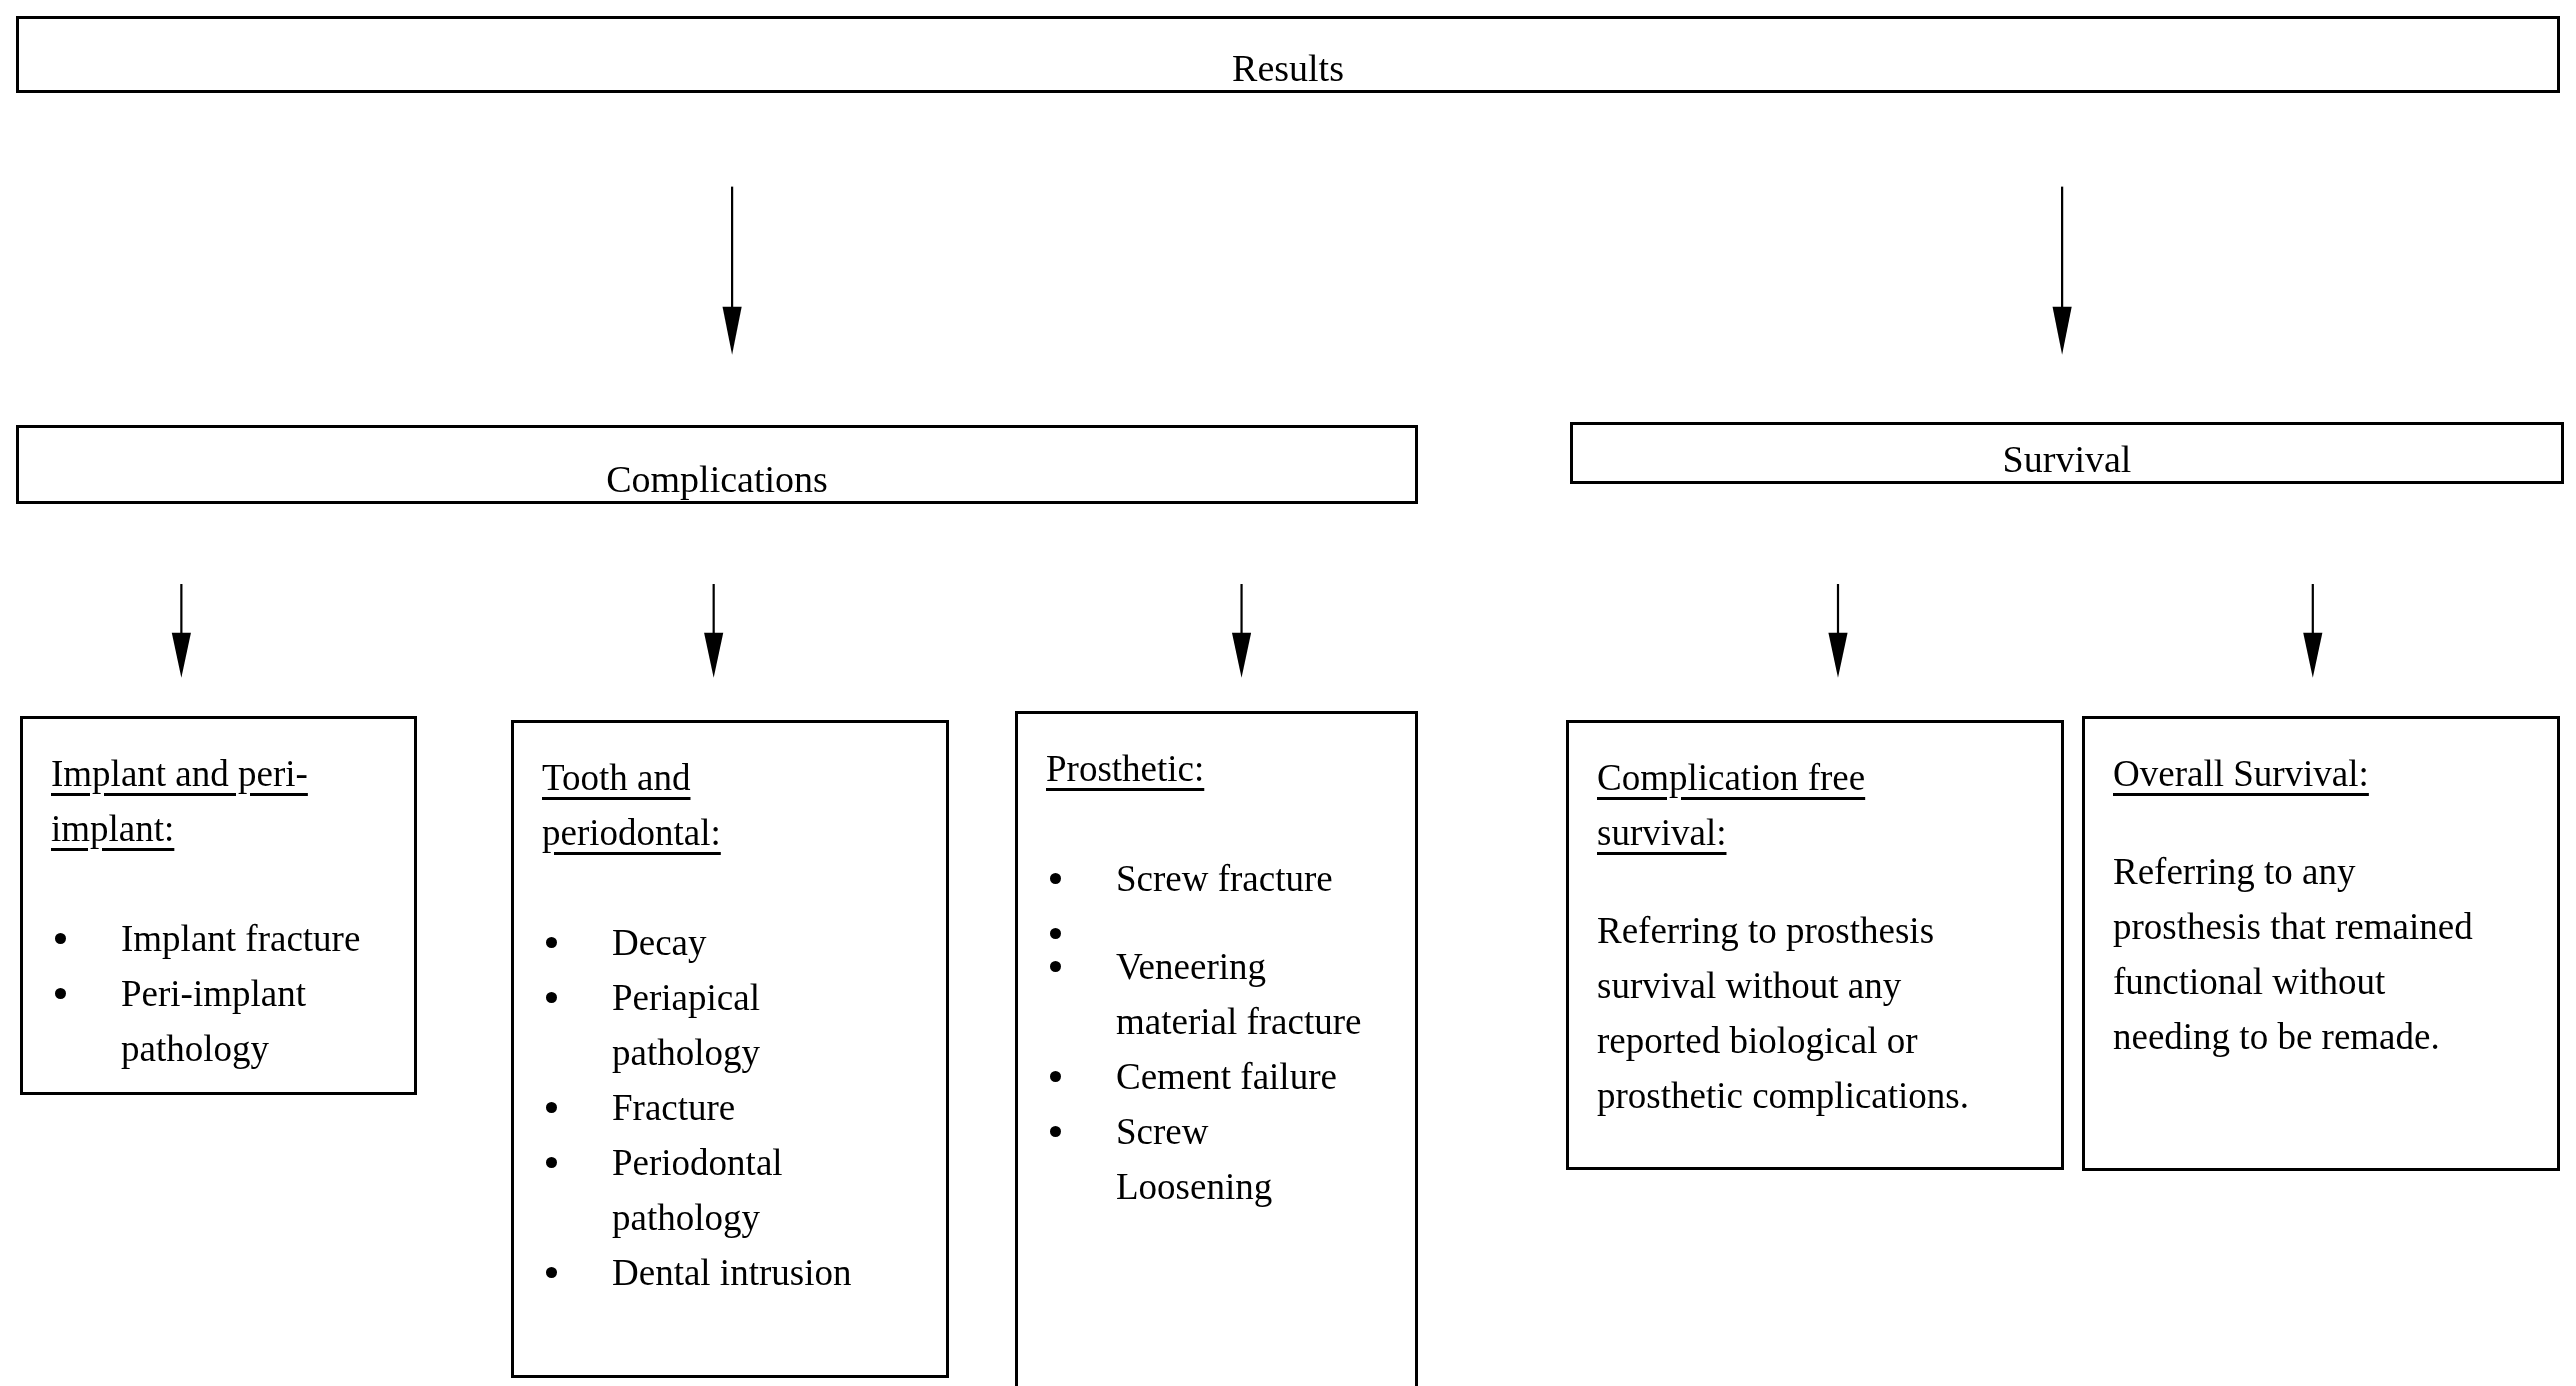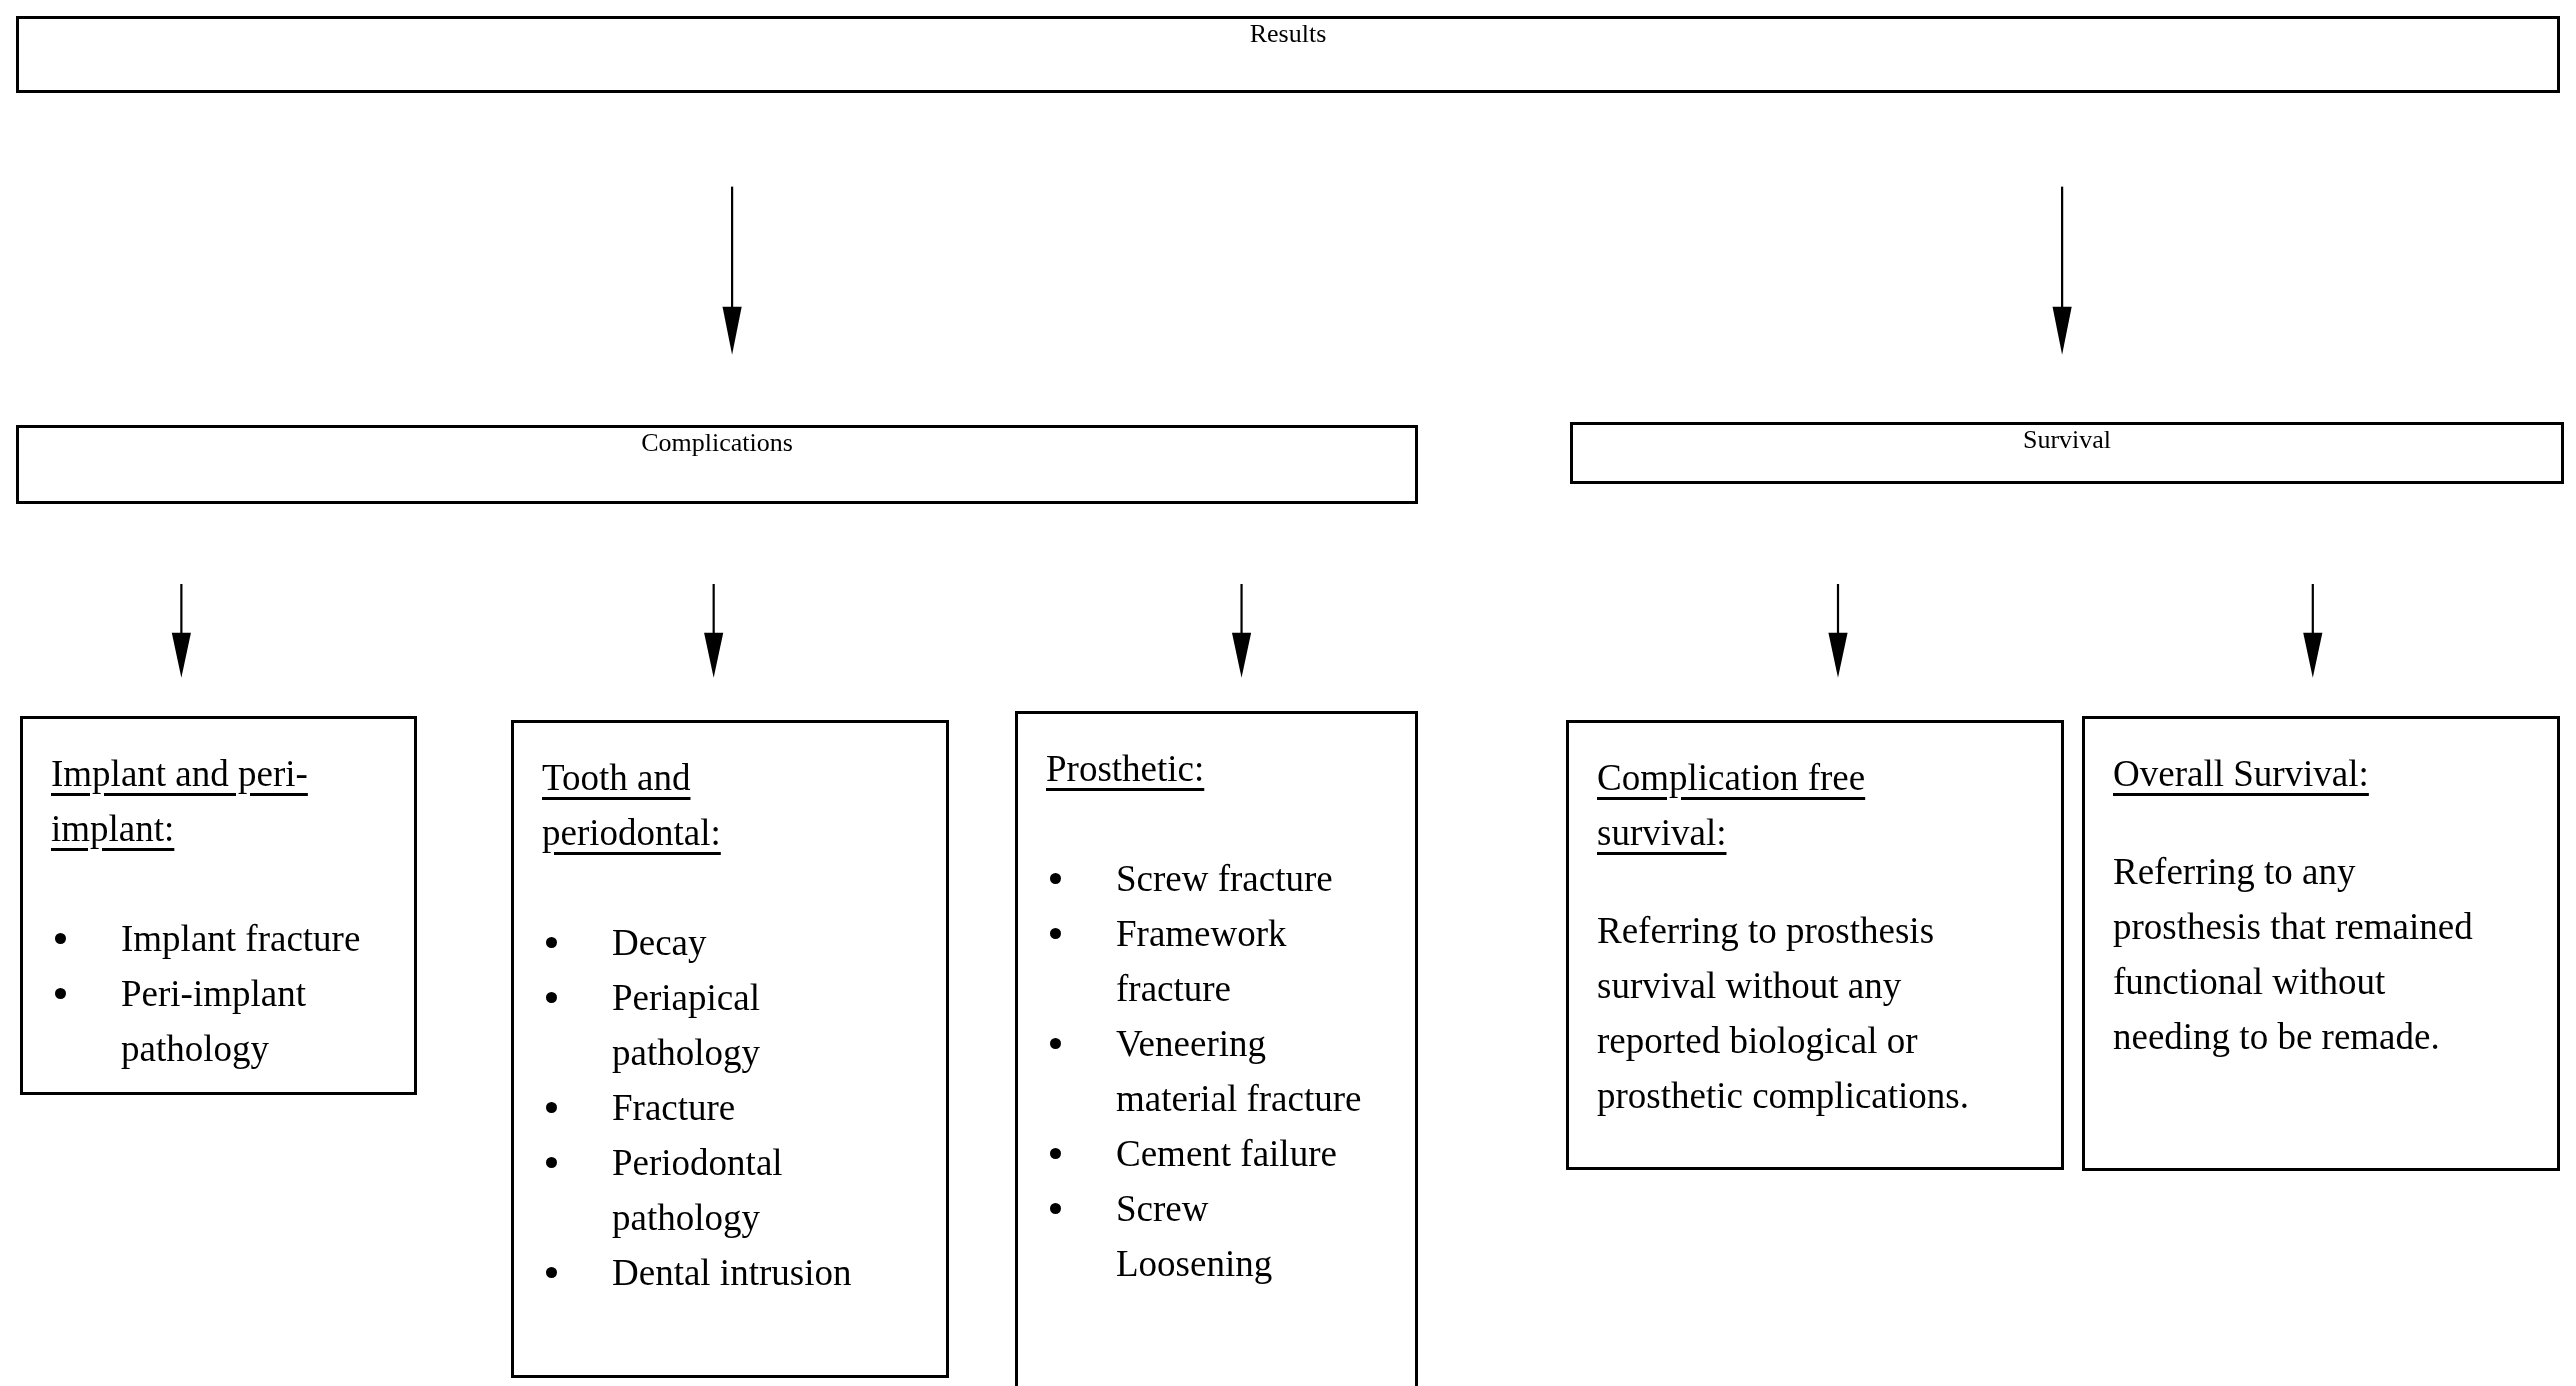--- a/index.html
+++ b/index.html
@@ -23,23 +23,23 @@
     pointer-events: none;
   }
   .box {
     position: absolute;
     box-sizing: border-box;
     border: 3.7px solid #000000;
     background: #ffffff;
   }
   .hdr {
     display: flex;
-    align-items: flex-start;
+    align-items: flex-end;
     justify-content: center;
-    font-size: 26px;
+    font-size: 38px;
   }
   #results-box       { left: 16px;   top: 16px;  width: 2544px; height: 77px; }
   #complications-box { left: 16px;   top: 425px; width: 1402px; height: 79px; }
   #survival-box      { left: 1570px; top: 422px; width: 994px; height: 62px; }
 
   #implant-box    { left: 20px;   top: 716px; width: 397px; height: 379px; }
   #tooth-box      { left: 511px;  top: 720px; width: 438px; height: 658px; }
   #prosthetic-box { left: 1015px; top: 711px; width: 403px; height: 748px; }
   #compfree-box   { left: 1566px; top: 720px; width: 498px; height: 450px; }
   #overall-box    { left: 2082px; top: 716px; width: 478px; height: 455px; }
@@ -175,21 +175,20 @@
 
   <div class="box leaf" id="prosthetic-box">
     <div class="leaf-heading">Prosthetic:</div>
     <ul class="blist">
       <li>
         <span class="bullet"></span>
         <span class="btxt">Screw fracture</span>
       </li>
       <li>
         <span class="bullet"></span>
-        <span class="btxt">Framework fracture</span>
       </li>
       <li>
         <span class="bullet"></span>
         <span class="btxt">Veneering material fracture</span>
       </li>
       <li>
         <span class="bullet"></span>
         <span class="btxt">Cement failure</span>
       </li>
       <li>

